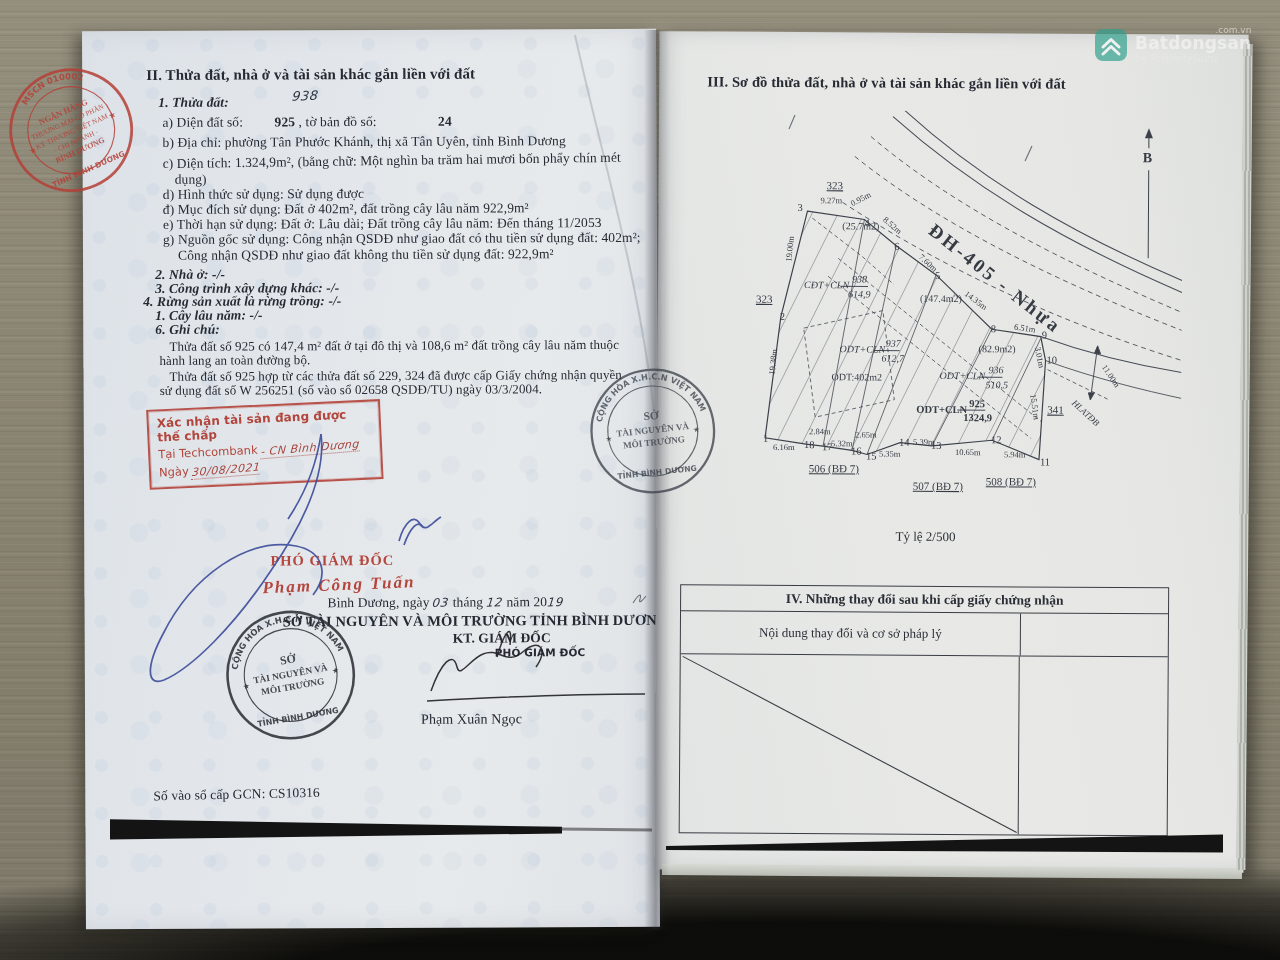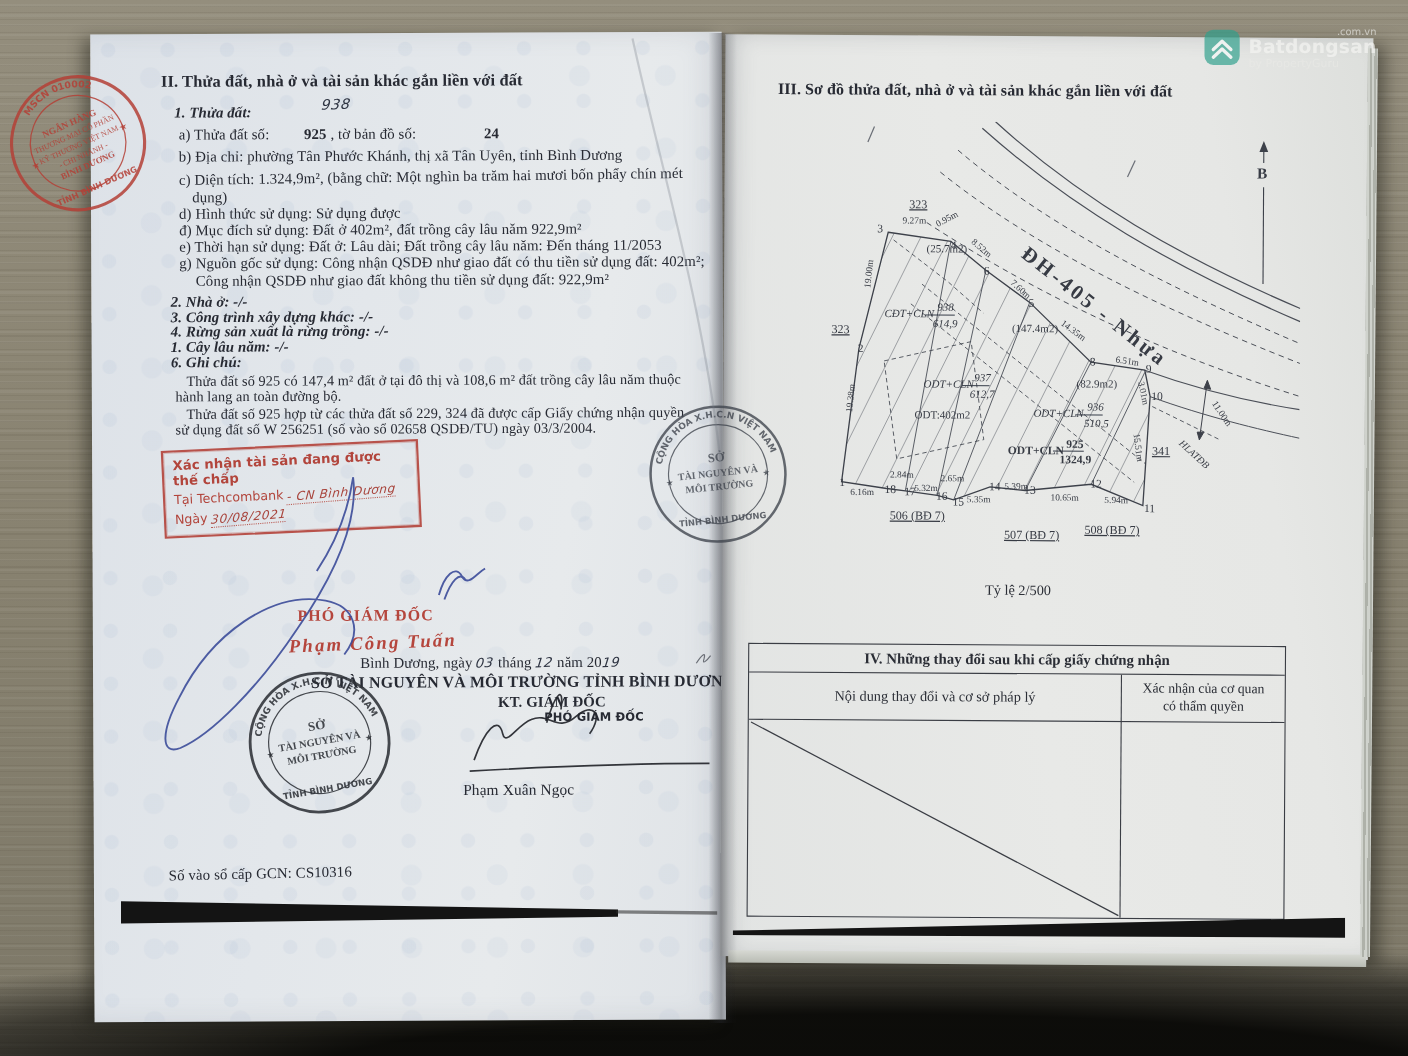--- a/index.html
+++ b/index.html
@@ -49,21 +49,21 @@
   .red-title{color:#b5463d;font-weight:bold;font-size:14.5px;letter-spacing:1px;}
   .red-script{color:#b5463d;font-style:italic;font-weight:bold;font-size:17px;letter-spacing:2px;transform:rotate(-2deg);}
   .seal{position:absolute;pointer-events:none;}
   .seal svg{overflow:visible;}
   .seal .ring{font-family:"DejaVu Sans",sans-serif;font-weight:bold;}
   .seal text{fill:currentColor;}
   .seal circle{stroke:currentColor;}
   .seal-bank{color:rgba(180,64,54,.85);left:6px;top:64px;width:132px;transform:rotate(-24deg);z-index:4;}
   .seal-dept-spine{color:rgba(62,67,76,.78);left:586px;top:364px;width:134px;transform:rotate(-6deg);z-index:4;}
   .seal-dept-sig{color:rgba(45,49,55,.88);left:222px;top:606px;width:138px;transform:rotate(-10deg);z-index:4;}
-  .wm{position:absolute;left:1094px;top:26px;z-index:6;display:flex;align-items:flex-start;gap:7px;opacity:.85;}
+  .wm{position:absolute;left:1094px;top:26px;z-index:6;display:flex;align-items:center;gap:7px;opacity:.85;}
   .wm-text{line-height:1;}
   .wm-domain{font-family:"DejaVu Sans",sans-serif;font-size:9px;color:rgba(240,240,238,.75);text-align:right;}
   .wm-brand{font-family:"DejaVu Sans",sans-serif;font-weight:bold;font-size:17px;color:rgba(246,246,244,.78);letter-spacing:.2px;}
   .wm-tag{font-family:"DejaVu Sans",sans-serif;font-size:10px;color:rgba(235,235,232,.6);margin-top:2px;}
   .overlay-svg{position:absolute;left:0;top:0;z-index:5;pointer-events:none;}
   
   .map-svg{position:absolute;left:84px;top:78px;width:440px;height:390px;}
   .map-svg text{fill:#373b44;font-family:"Liberation Serif",serif;}
   .m-pt{font-size:10.5px;}
   .m-dim{font-size:8.5px;fill:#3a3e47;}
@@ -93,39 +93,39 @@
 
 <div class="desk-shadow"></div>
 
 <div class="page page-left">
   <div class="guilloche"></div>
 
   <div class="tline b" style="left:64px;top:36px;font-size:15px;">II. Thửa đất, nhà ở và tài sản khác gắn liền với đất</div>
   <div class="tline bi" style="left:76px;top:64px;">1. Thửa đất:</div>
 
   <div class="tline" style="left:80px;top:84px;">
-    <span>a) Thửa đất số:</span>
+    <span>a) Diện đất số:</span>
     <span class="b" style="margin-left:28px;">925</span>
     <span style="">, tờ bản đồ số:</span>
     <span class="b" style="margin-left:58px;">24</span>
   </div>
   <div class="tline hw" style="left:210px;top:58px;font-size:13px;">938</div>
 
   <div class="tline" style="left:80px;top:104px;">b) Địa chỉ:  phường Tân Phước Khánh, thị xã Tân Uyên, tỉnh Bình Dương</div>
   <div class="tline" style="left:80px;top:123px;transform:rotate(-.55deg);">c) Diện tích:        1.324,9m², (bằng chữ: Một nghìn ba trăm hai mươi bốn phẩy chín mét</div>
   <div class="tline" style="left:92px;top:141px;">dụng)</div>
   <div class="tline" style="left:80px;top:156px;">d) Hình thức sử dụng:   Sử dụng được</div>
   <div class="tline" style="left:80px;top:171px;">đ) Mục đích sử dụng:  Đất ở 402m², đất trồng cây lâu năm 922,9m²</div>
   <div class="tline" style="left:80px;top:186px;">e) Thời hạn sử dụng:  Đất ở: Lâu dài; Đất trồng cây lâu năm: Đến tháng 11/2053</div>
   <div class="tline" style="left:80px;top:201px;">g) Nguồn gốc sử dụng: Công nhận QSDĐ như giao đất có thu tiền sử dụng đất: 402m²;</div>
   <div class="tline" style="left:95px;top:217px;">Công nhận QSDĐ như giao đất không thu tiền sử dụng đất: 922,9m²</div>
 
   <div class="tline bi" style="left:72px;top:236px;">2. Nhà ở:  -/-</div>
   <div class="tline bi" style="left:72px;top:250px;">3. Công trình xây dựng khác: -/-</div>
-  <div class="tline bi" style="left:72px;top:263px;">4. Rừng sản xuất là rừng trồng: -/-</div>
+  <div class="tline bi" style="left:60px;top:263px;">4. Rừng sản xuất là rừng trồng: -/-</div>
   <div class="tline bi" style="left:72px;top:277px;">1. Cây lâu năm:  -/-</div>
   <div class="tline bi" style="left:72px;top:291px;">6. Ghi chú:</div>
   <div class="tline small-note" style="left:86px;top:308px;">Thửa đất số 925 có 147,4 m² đất ở tại đô thị và 108,6 m² đất trồng cây lâu năm thuộc</div>
   <div class="tline small-note" style="left:76px;top:322px;">hành lang an toàn đường bộ.</div>
   <div class="tline small-note" style="left:86px;top:338px;">Thửa đất số 925 hợp từ các thửa đất số 229, 324 đã được cấp Giấy chứng nhận quyền</div>
   <div class="tline small-note" style="left:76px;top:352px;">sử dụng đất số W 256251 (số vào sổ 02658 QSDĐ/TU) ngày 03/3/2004.</div>
 
   <div class="mortgage">
     <div class="l1">Xác nhận tài sản đang được thế chấp</div>
     <div class="l2">
@@ -289,24 +289,20 @@
       <text x="228" y="296" class="m-parcel">925</text>
       <text x="222" y="310" class="m-parcel">1324,9</text>
     </svg>
 
   <div class="scale-label">Tỷ lệ 2/500</div>
 
   <div class="tbl">
     <div class="tbl-title">IV. Những thay đổi sau khi cấp giấy chứng nhận</div>
     <div class="tbl-head">
       <div class="tbl-c1">Nội dung thay đổi và cơ sở pháp lý</div>
-      <div class="tbl-c2">
-        <span>Xác nhận của cơ quan</span>
-        <span>có thẩm quyền</span>
-      </div>
     </div>
     <div class="tbl-body">
       <div class="tbl-c1"></div>
       <div class="tbl-c2"></div>
       <svg style="position:absolute;left:0;top:0;" width="339" height="178">
         <line x1="2" y1="2" x2="337" y2="176" stroke="#3a3d44" stroke-width="1.1"></line>
       </svg>
     </div>
   </div>
 </div>

